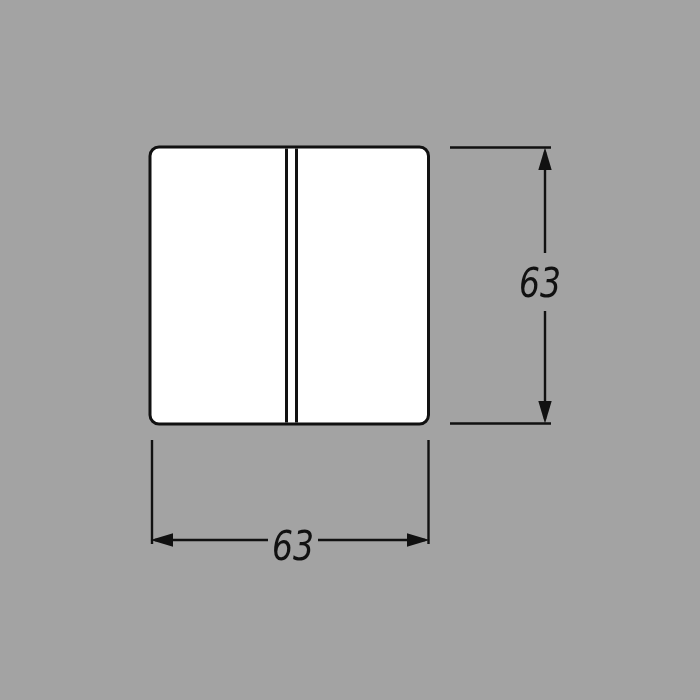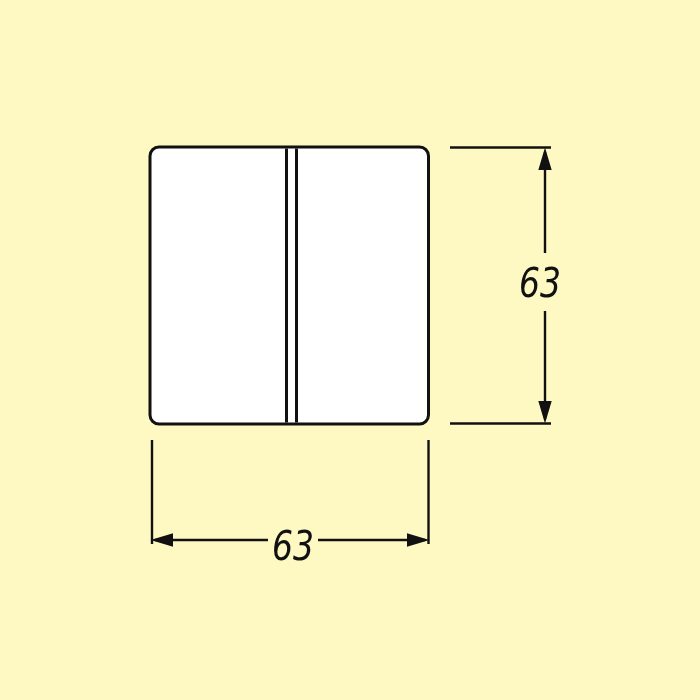--- a/index.html
+++ b/index.html
@@ -7,21 +7,21 @@
     padding: 0;
     width: 700px;
     height: 700px;
     background: #ffffff;
     overflow: hidden;
   }
   .stage {
     position: relative;
     width: 700px;
     height: 700px;
-    background: #fef9c3;
+    background: #a3a3a3;
   }
   svg.drawing {
     display: block;
     width: 700px;
     height: 700px;
   }
   .outline {
     fill: #ffffff;
     stroke: #111111;
     stroke-width: 3;

